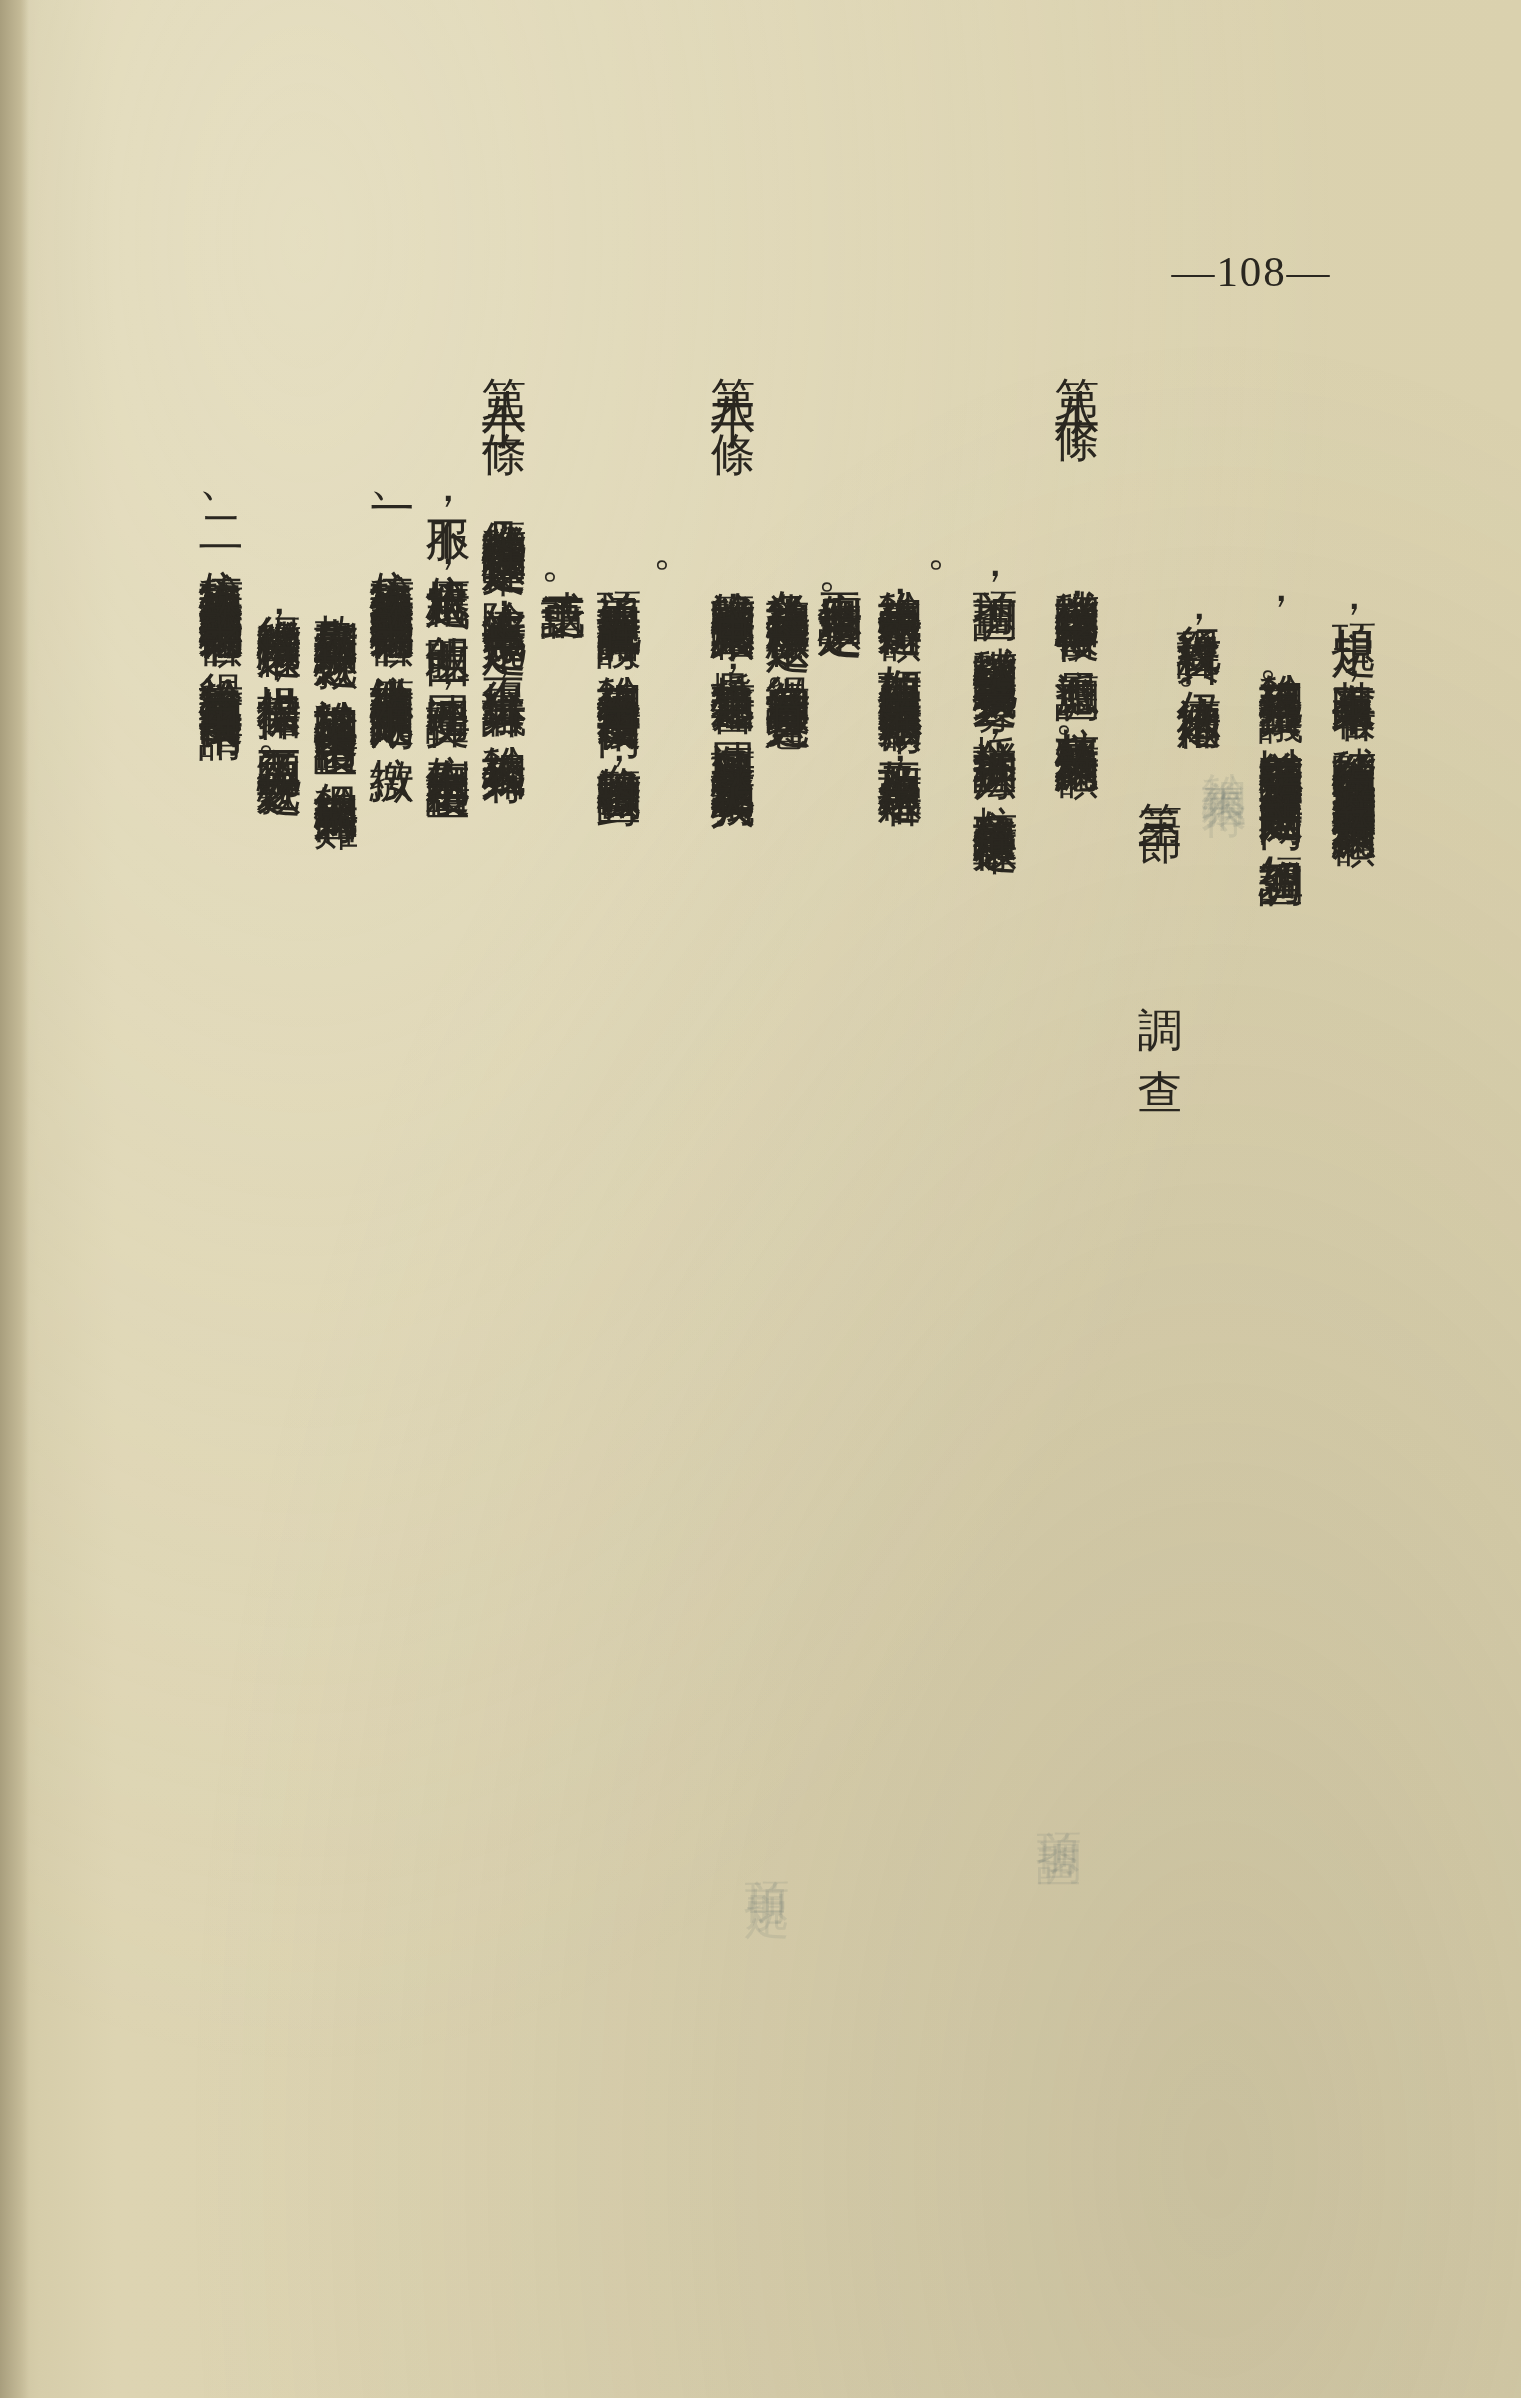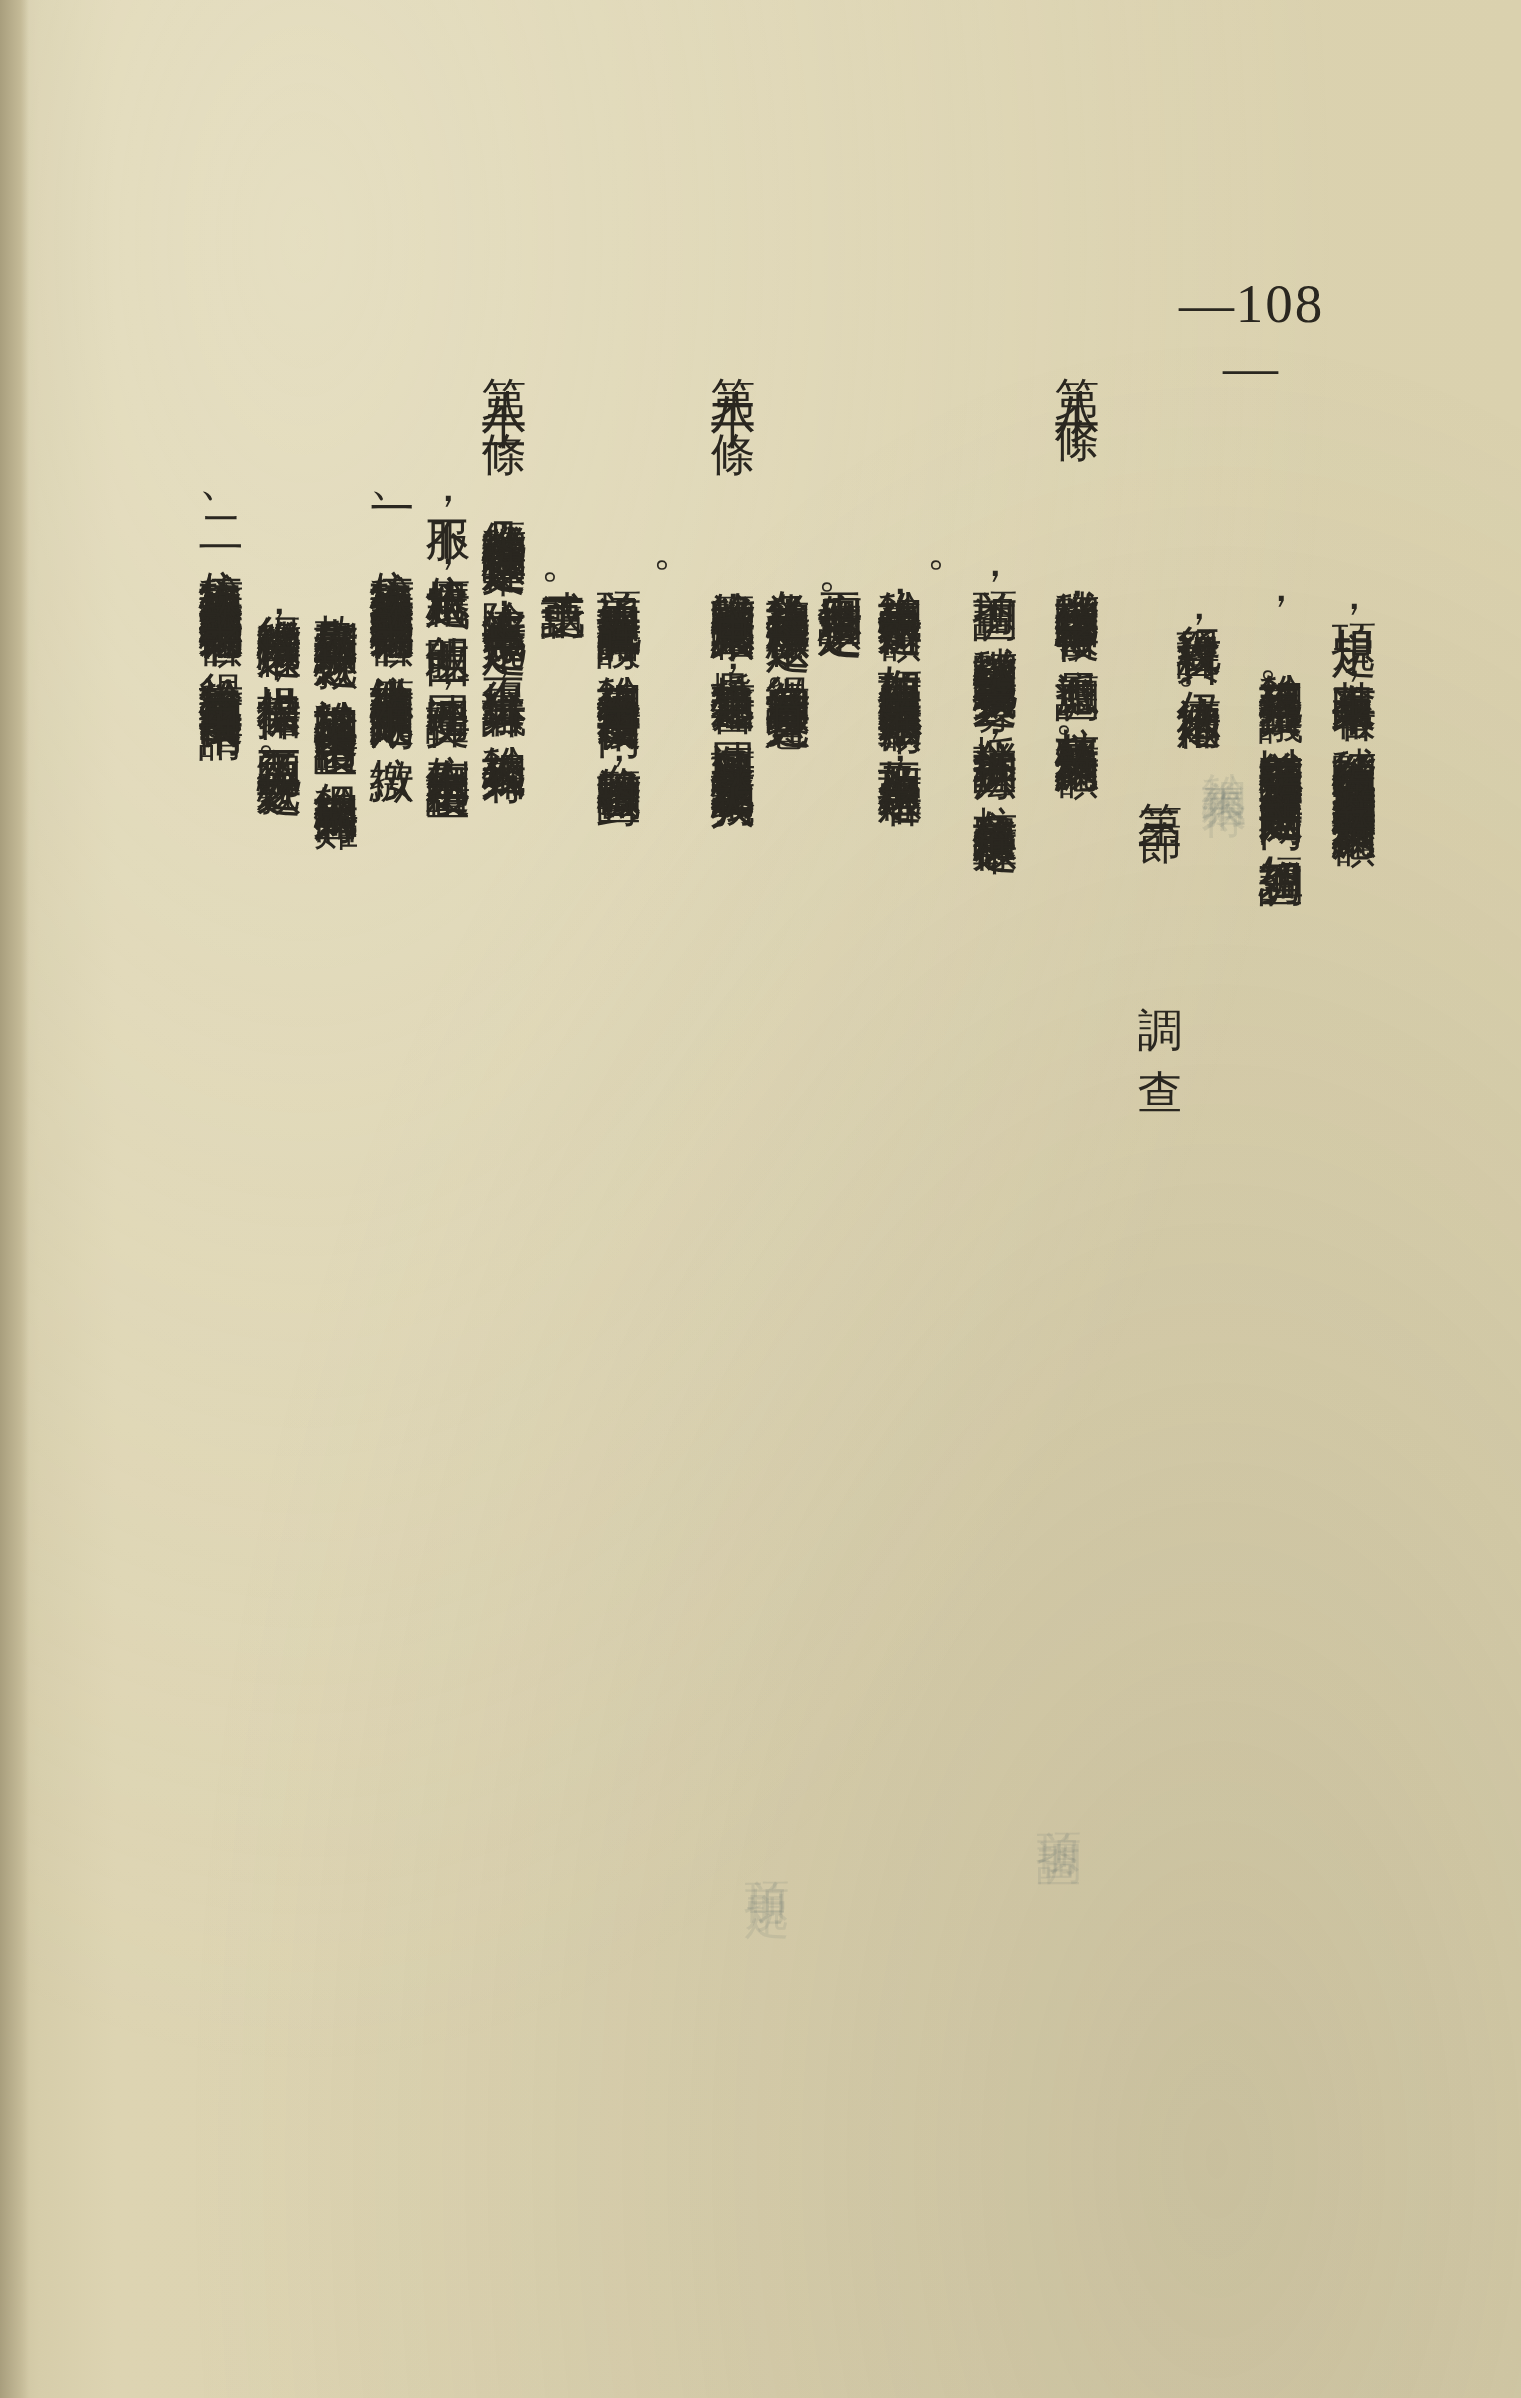--- a/index.html
+++ b/index.html
@@ -20,25 +20,25 @@
       color: #2a2720;
     }
     .page-edge {
       position: absolute;
       left: 0; top: 0; bottom: 0;
       width: 29px;
       background: linear-gradient(90deg, #a89e7d, #c4ba97 70%, rgba(0,0,0,0));
     }
     .page-number {
       position: absolute;
-      top: 272px;
+      top: 247px;
       left: 1164px;
       width: 175px;
       text-align: center;
-      font-size: 55px;
+      font-size: 43px;
       font-family: "Liberation Serif", "DejaVu Serif", serif;
       letter-spacing: 1.9px;
     }
     .col {
       position: absolute;
       writing-mode: vertical-rl;
       text-orientation: upright;
       font-size: 45px;
       line-height: 54px;
       letter-spacing: 2.5px;

